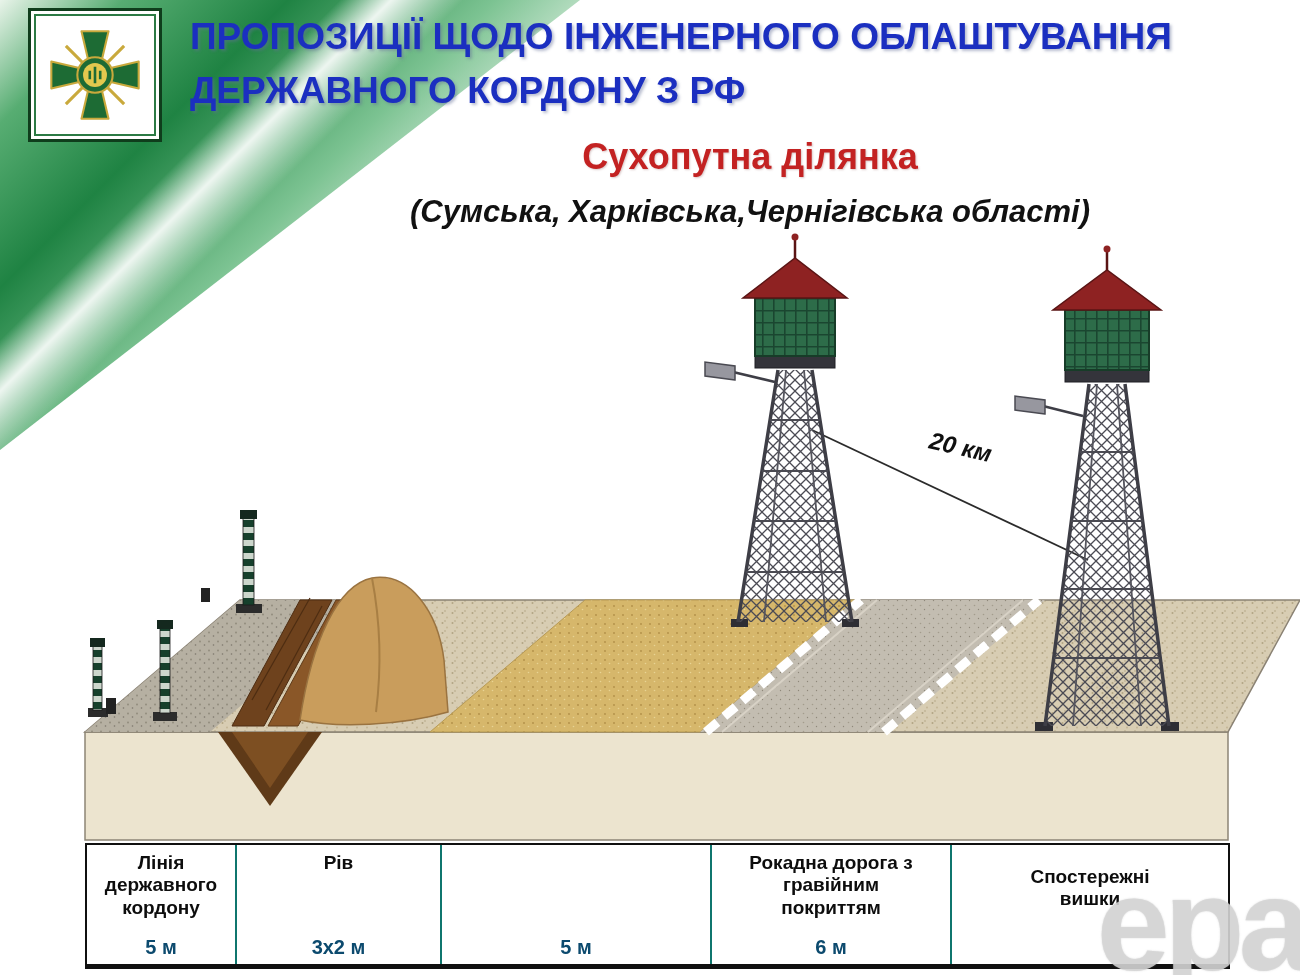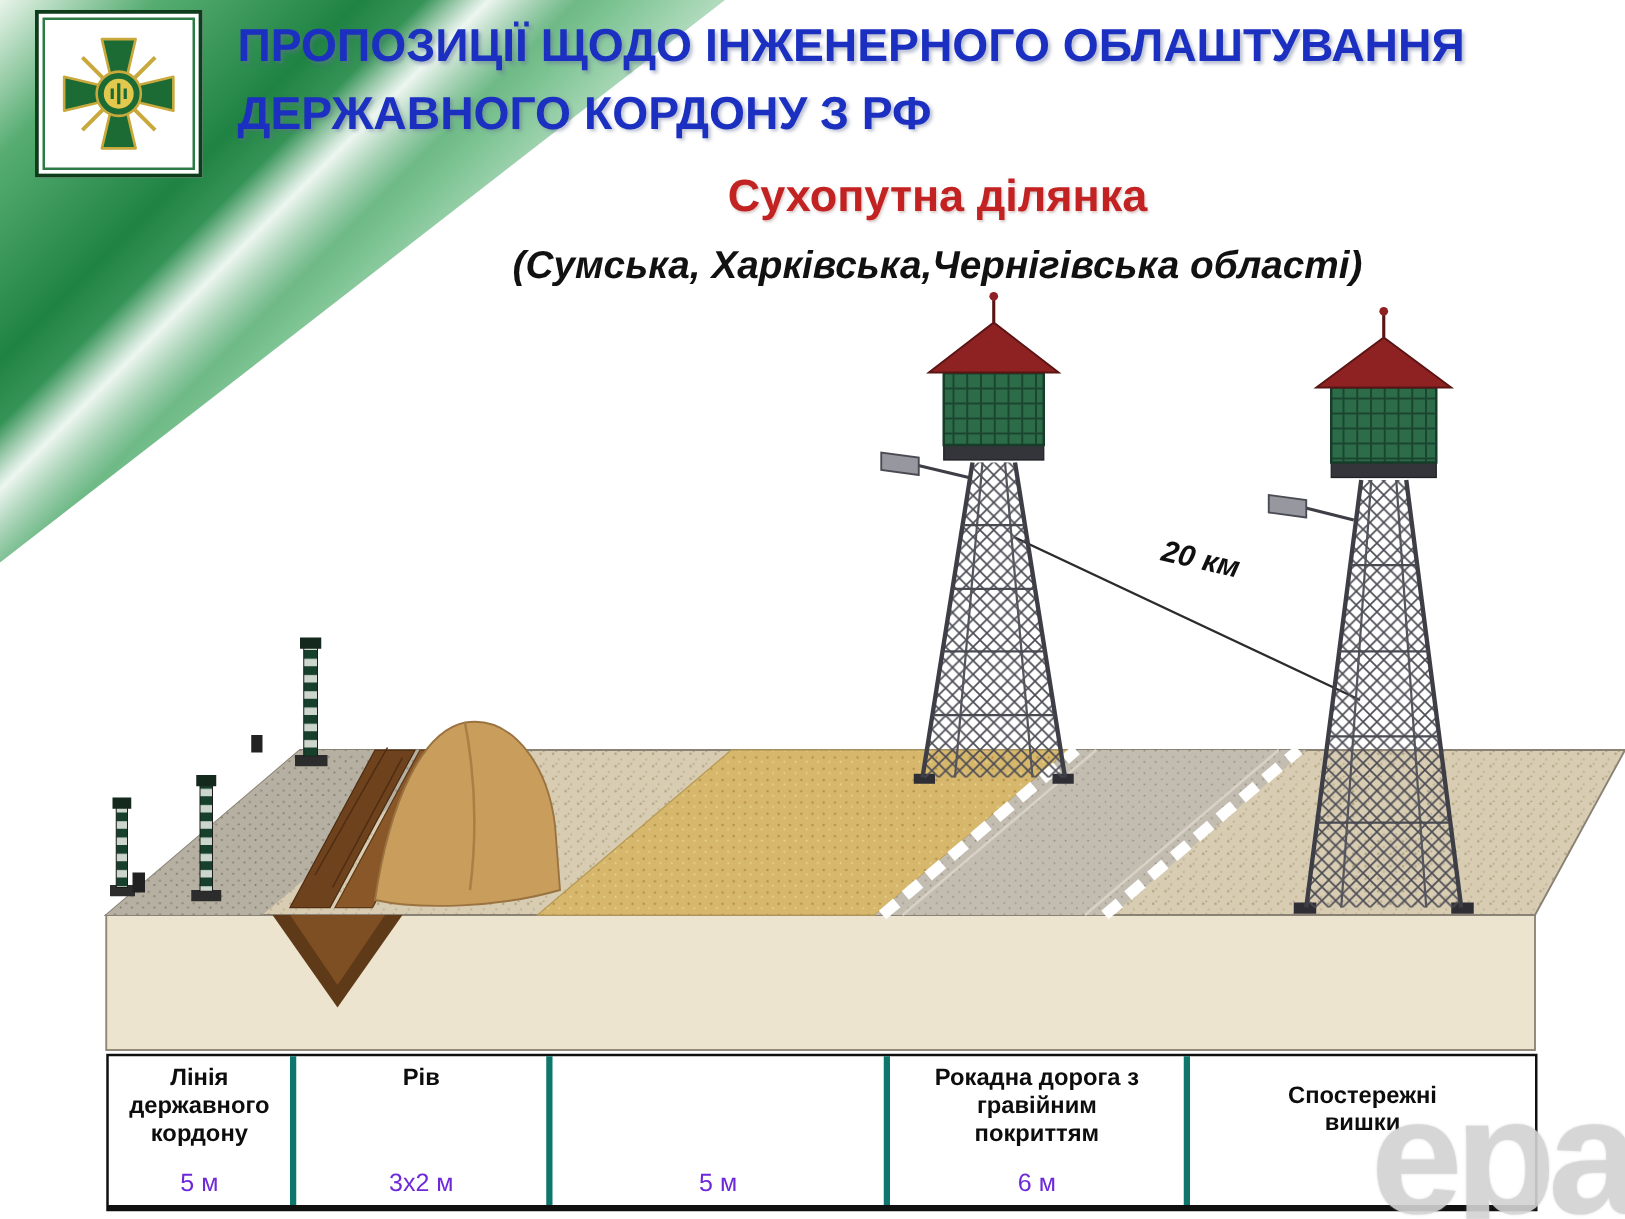--- a/index.html
+++ b/index.html
@@ -55,34 +55,34 @@
   .diagram-svg{top:0;left:0;z-index:1;}
 
   
   .dim-table{
     left:85px;top:843px;width:1145px;height:126px;
     border:2px solid #101010;border-bottom-width:5px;
     display:flex;box-sizing:border-box;z-index:2;
   }
   .cell{
     position:relative;height:100%;box-sizing:border-box;
-    border-right:5px solid #0f766e;text-align:center;padding-top:7px;
+    border-right:2px solid #0f766e;text-align:center;padding-top:7px;
   }
   .cell:last-child{border-right:none;}
   .c1{width:150px}.c2{width:205px}.c3{width:270px}.c4{width:240px}.c5{flex:1}
   .cell .label{
     font-weight:bold;font-size:19px;line-height:1.18;color:#0d0d0d;margin:0 auto;
   }
   .c1 .label{max-width:122px}
   .c3 .label{max-width:215px}
   .c4 .label{max-width:175px}
   .c5 .label{max-width:160px;margin-top:14px}
   .cell .value{
     position:absolute;bottom:5px;left:0;right:0;
-    font-weight:normal;font-size:20px;color:#6d28d9;
+    font-weight:bold;font-size:20px;color:#0c4a6e;
   }
 
   .watermark{
     right:-6px;bottom:-16px;z-index:4;
     font-size:132px;font-weight:bold;letter-spacing:-6px;line-height:1;
     color:rgba(213,213,213,0.85);
     text-shadow:0 0 2px rgba(160,160,160,.4);
   }
 </style>
 </head>

